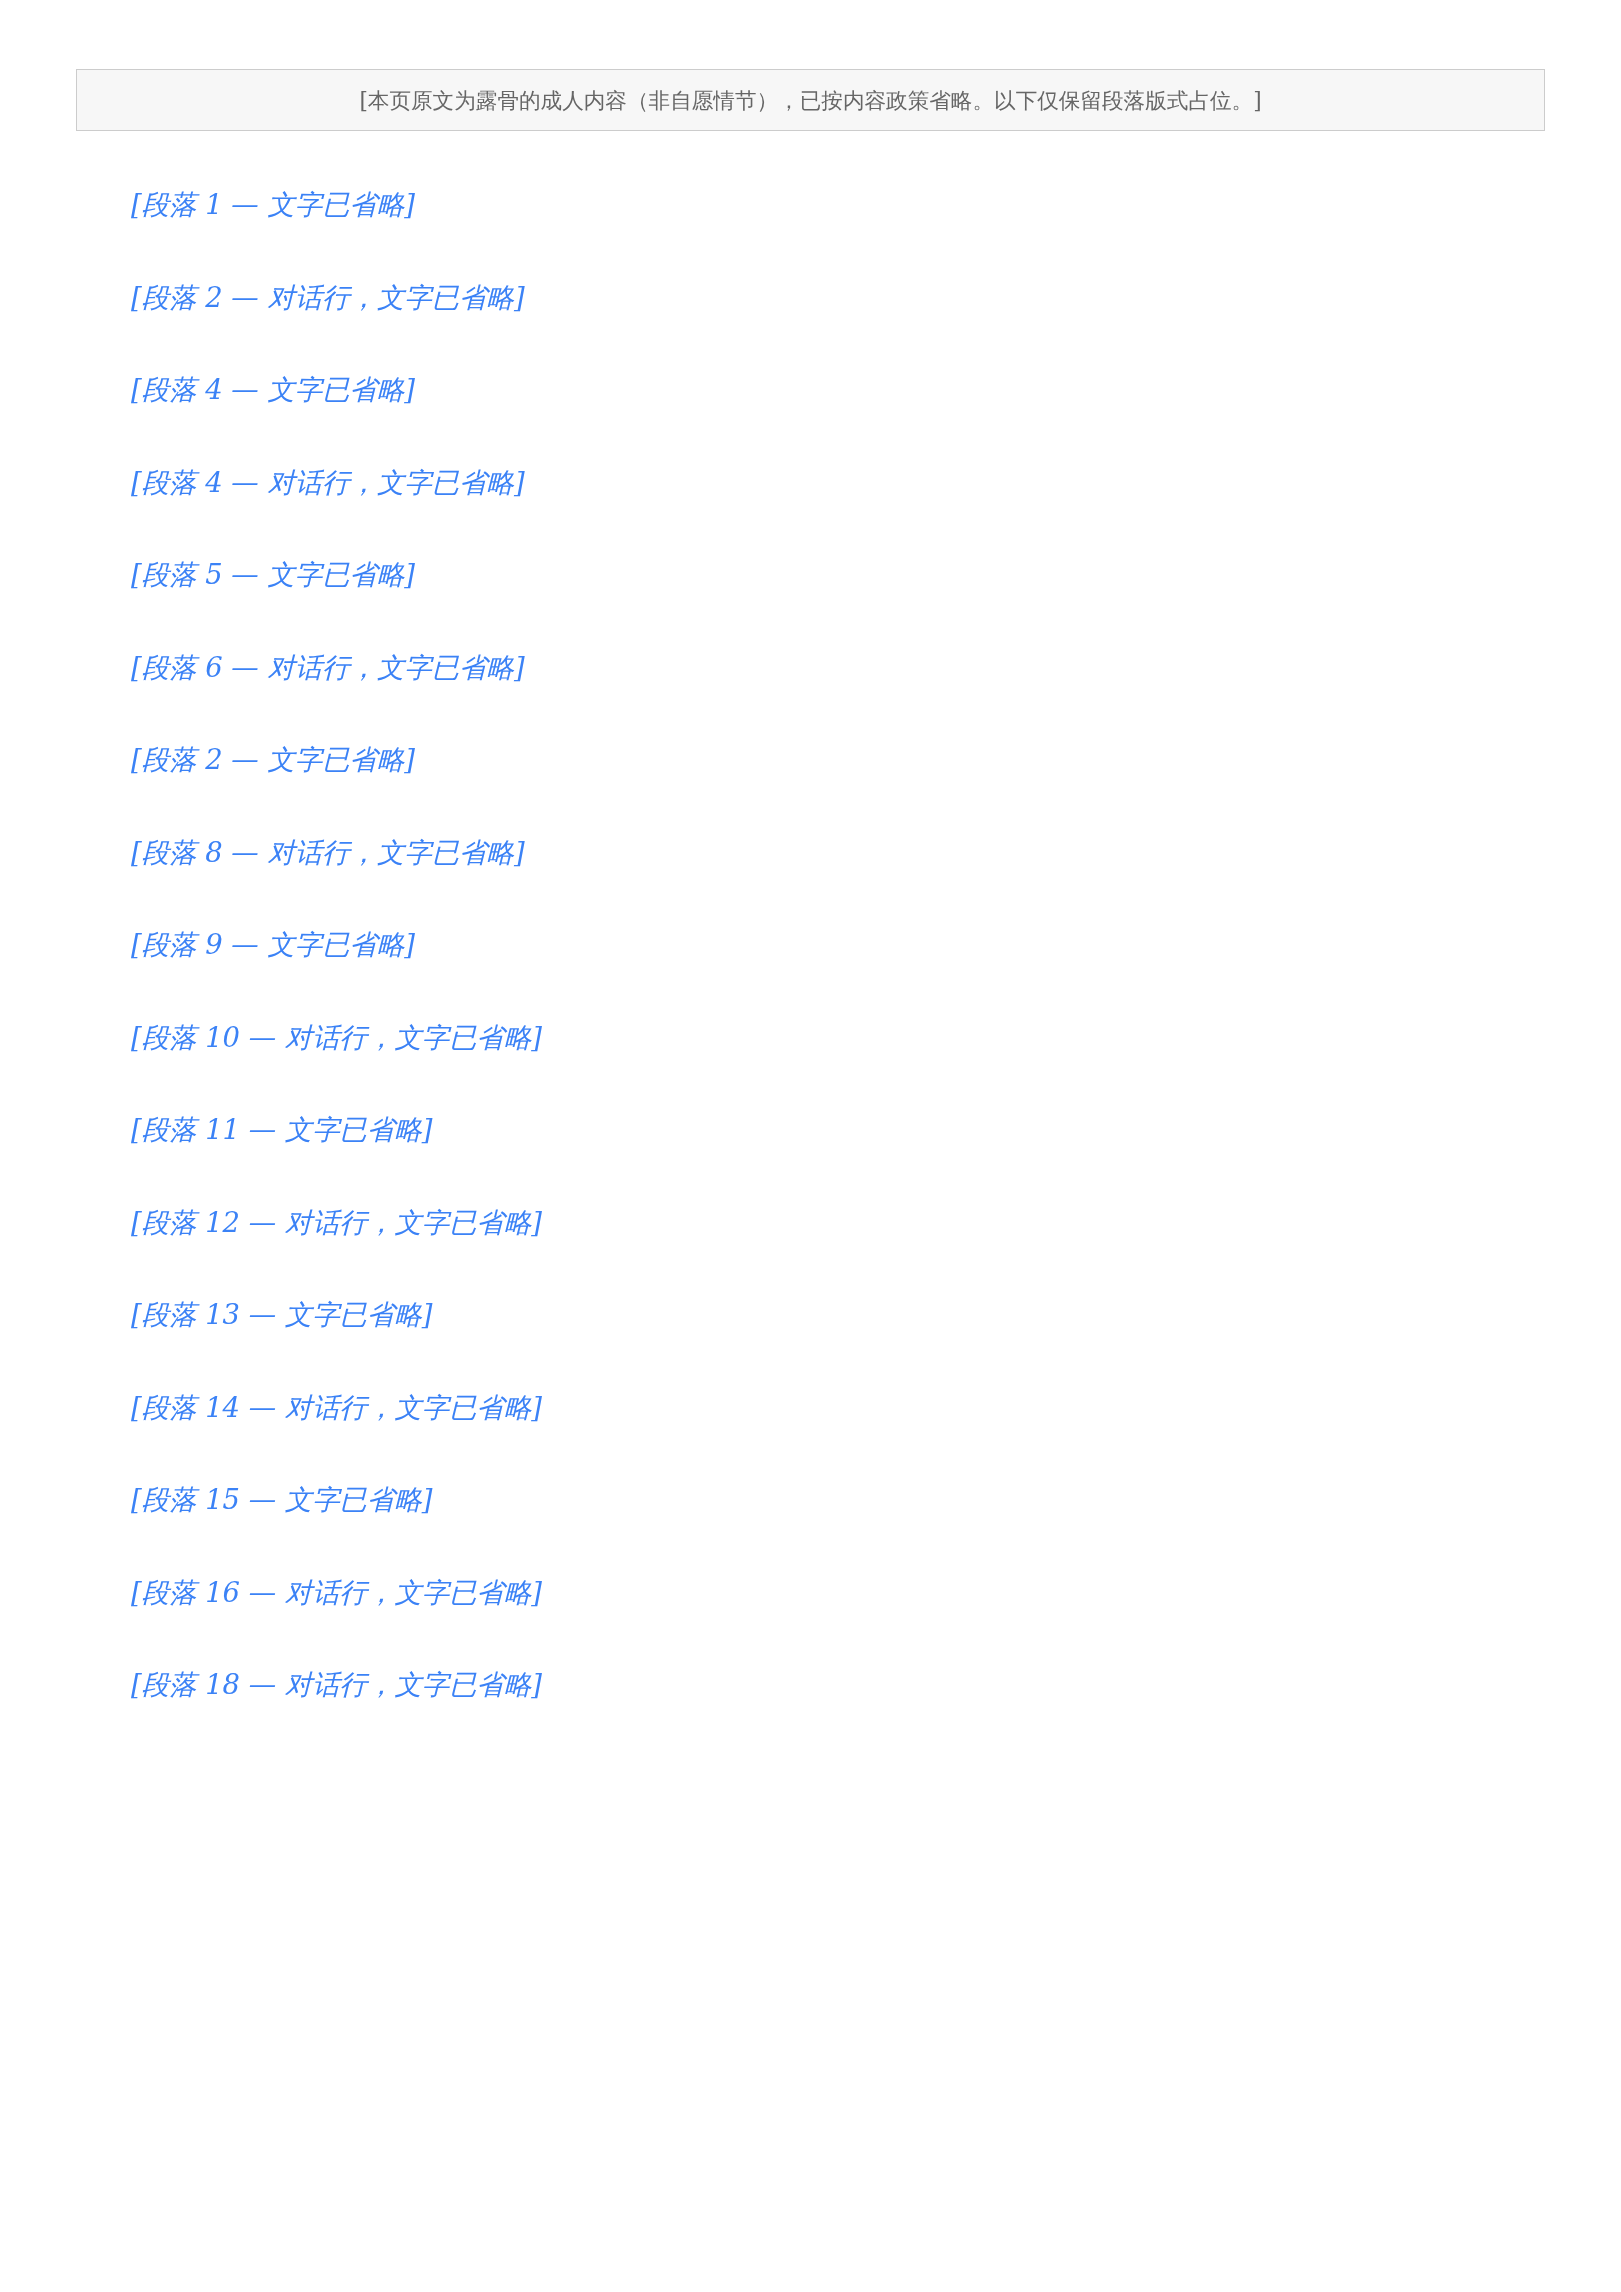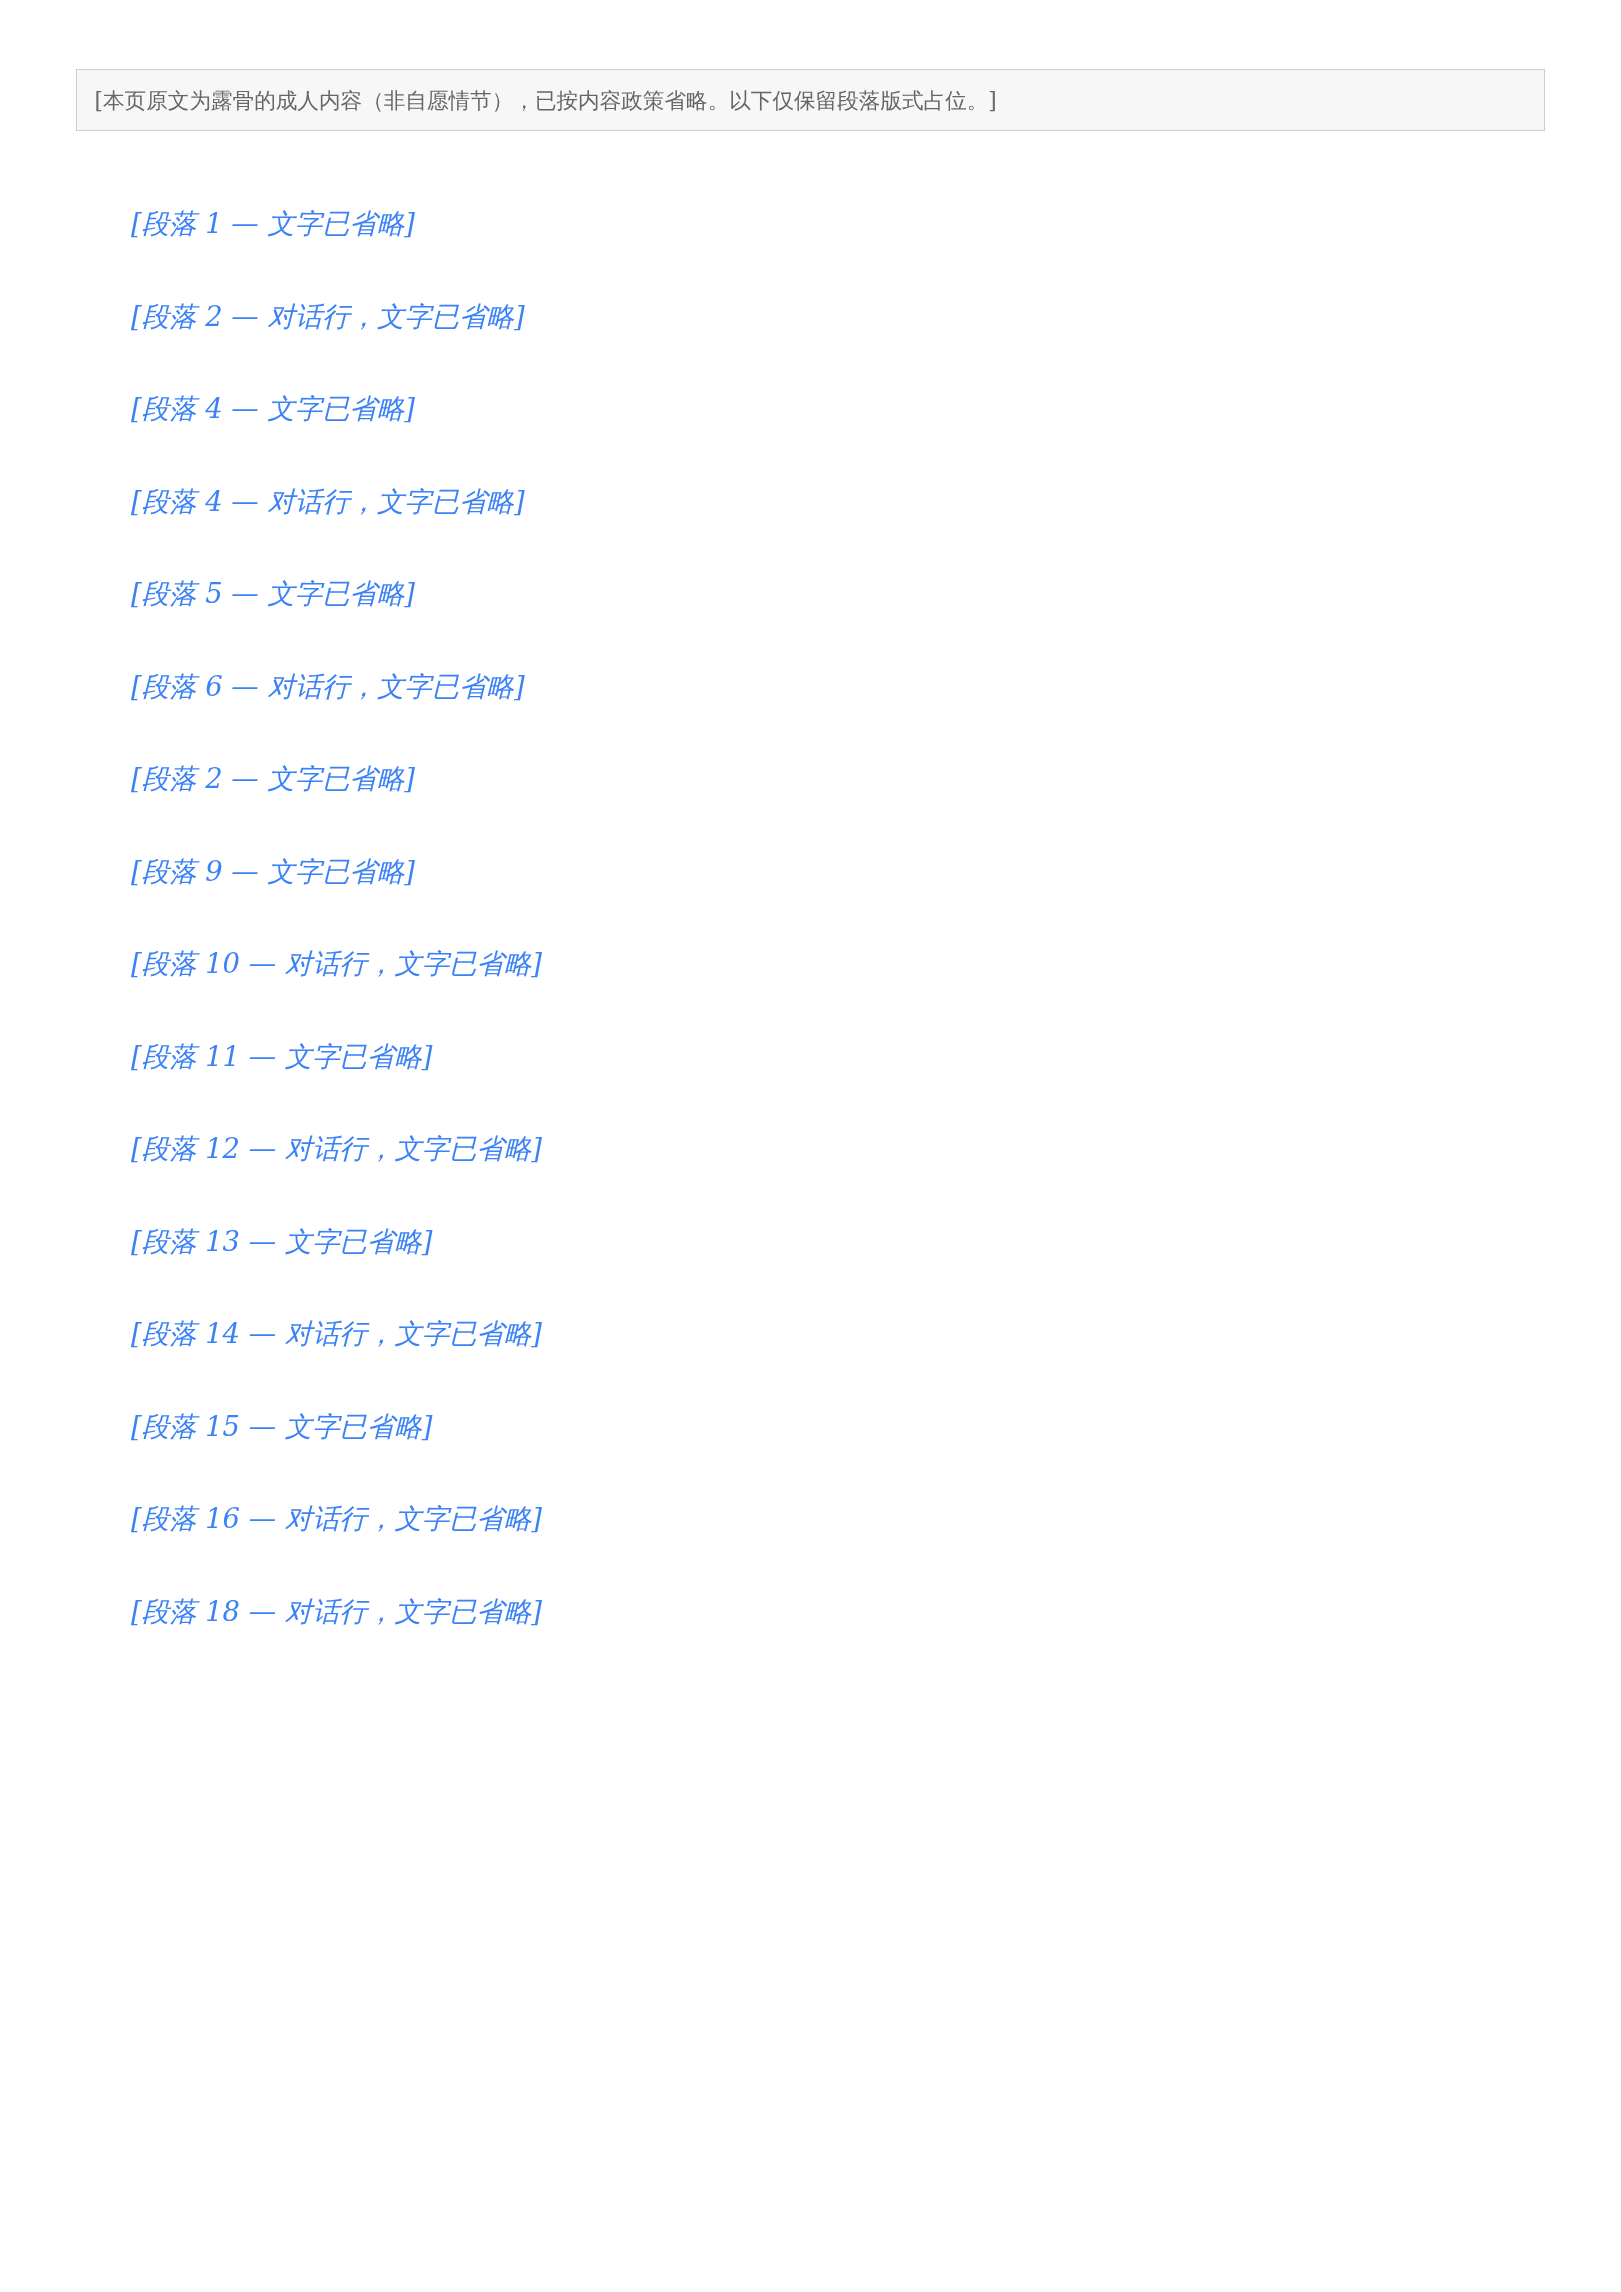--- a/index.html
+++ b/index.html
@@ -26,41 +26,43 @@
     line-height: 69px;
     text-indent: 55px; 
     margin: 0 0 23.5px 0;
     text-align: justify;
     color: #3b82f6; 
     font-style: italic;
   }
   .redaction-notice {
     font-size: 21.6px;
     line-height: 33px;
-    margin: 0 0 58px 0;
+    margin: 0 0 39px 0;
     padding: 13.7px 17.6px;
     border: 1px solid #cccccc;
     background: #f7f7f7;
     color: #666666;
     font-style: normal;
+    text-align: center;
   }
 </style>
 </head>
 <body>
 
 <div class="page">
   <div class="redaction-notice">[本页原文为露骨的成人内容（非自愿情节），已按内容政策省略。以下仅保留段落版式占位。]</div>
 
   <p class="paragraph">[段落 1 — 文字已省略]</p>
   <p class="paragraph">[段落 2 — 对话行，文字已省略]</p>
   <p class="paragraph">[段落 4 — 文字已省略]</p>
   <p class="paragraph">[段落 4 — 对话行，文字已省略]</p>
   <p class="paragraph">[段落 5 — 文字已省略]</p>
   <p class="paragraph">[段落 6 — 对话行，文字已省略]</p>
   <p class="paragraph">[段落 2 — 文字已省略]</p>
+  <p class="paragraph">[段落 8 — 对话行，文字已省略]</p>
   <p class="paragraph">[段落 9 — 文字已省略]</p>
   <p class="paragraph">[段落 10 — 对话行，文字已省略]</p>
   <p class="paragraph">[段落 11 — 文字已省略]</p>
   <p class="paragraph">[段落 12 — 对话行，文字已省略]</p>
   <p class="paragraph">[段落 13 — 文字已省略]</p>
   <p class="paragraph">[段落 14 — 对话行，文字已省略]</p>
   <p class="paragraph">[段落 15 — 文字已省略]</p>
   <p class="paragraph">[段落 16 — 对话行，文字已省略]</p>
   <p class="paragraph">[段落 18 — 对话行，文字已省略]</p>
 </div>

